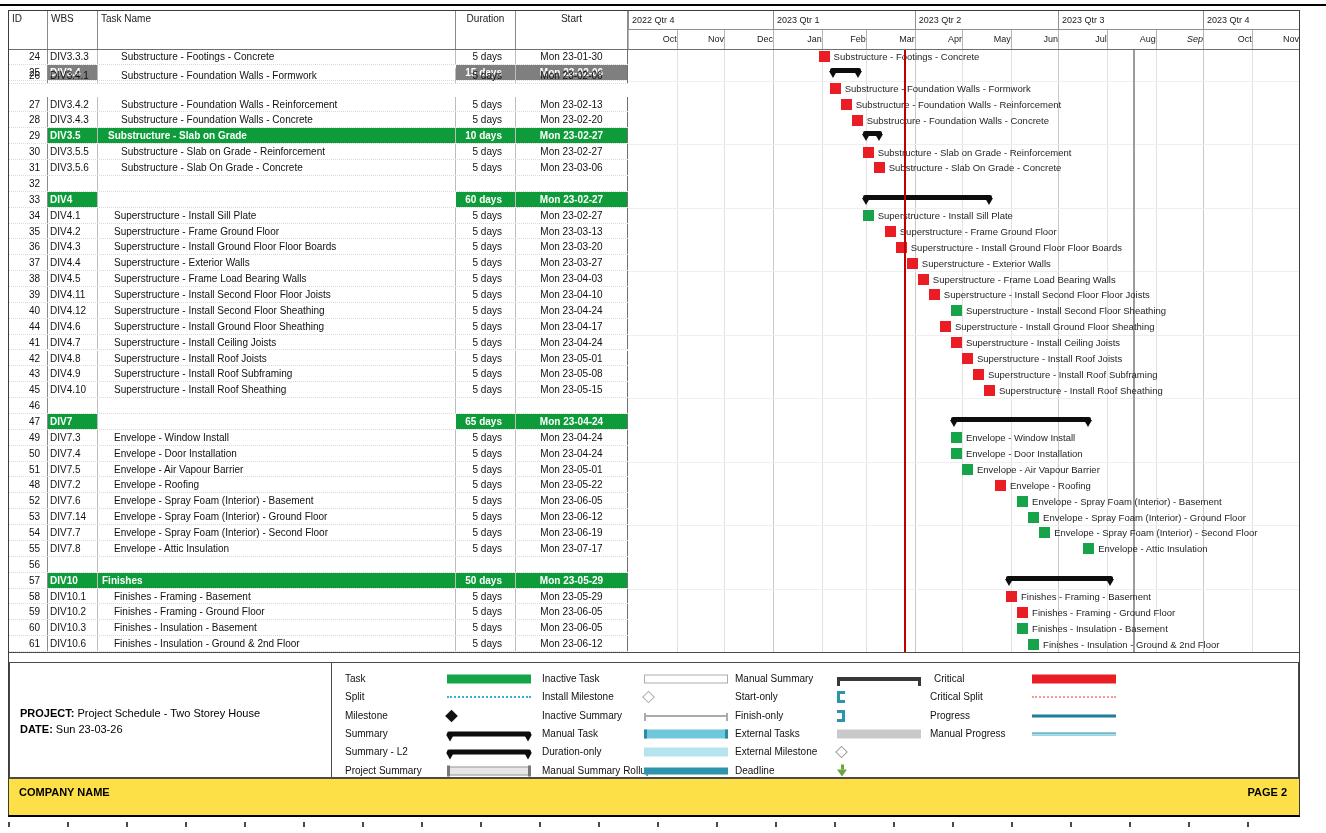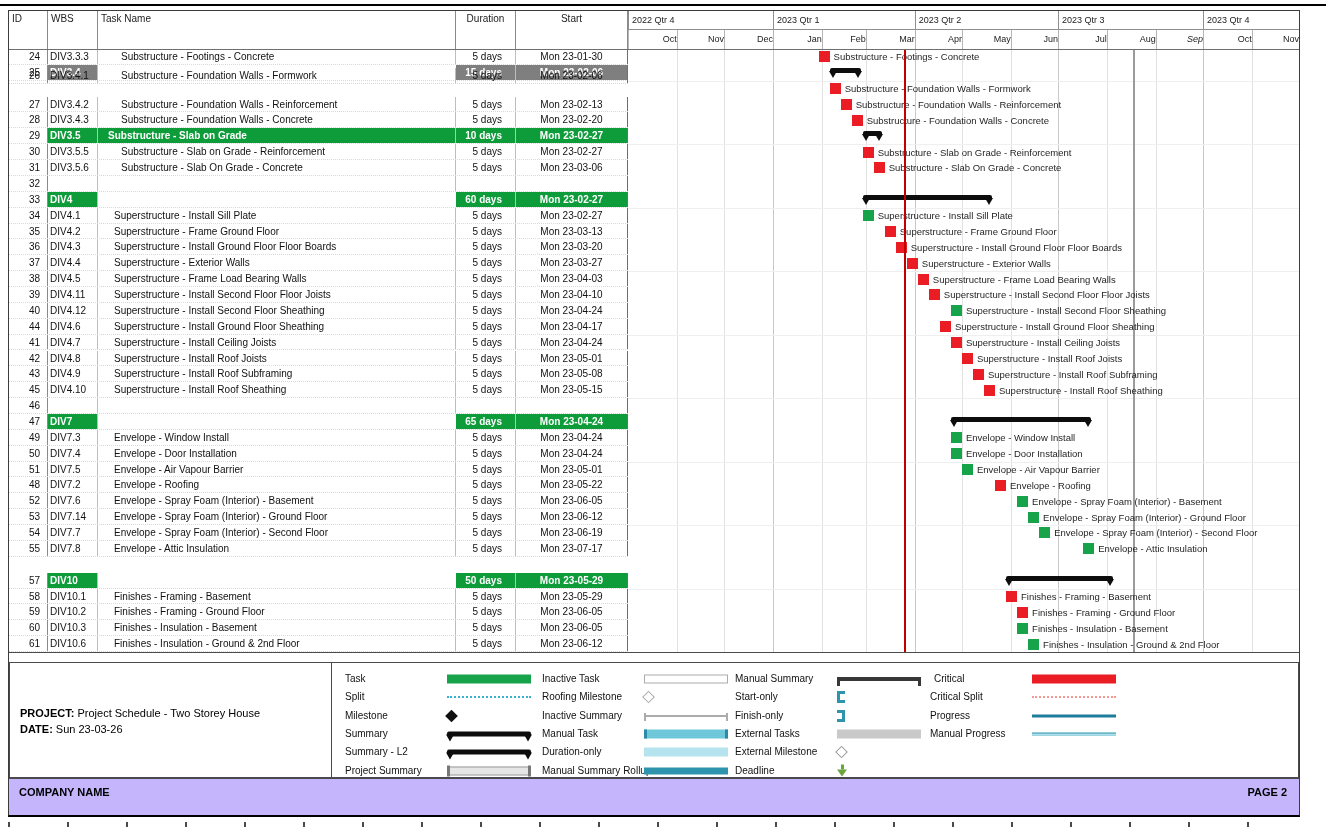--- a/index.html
+++ b/index.html
@@ -91,21 +91,21 @@
     border-top:3px solid var(--teal,#2e93ad);border-bottom:3px solid var(--teal,#2e93ad);}
   .sw-external-tasks{height:9px;background:#c9c9c9;}
   .sw-external-milestone{width:9px;height:9px;background:#fff;border:1px solid #9a9a9a;transform:translateY(-50%) rotate(45deg);}
   .sw-deadline{width:12px;height:13px;}
   .sw-deadline::before{content:"";position:absolute;left:4px;top:0;width:3px;height:5px;background:var(--deadline,#6aa63c);}
   .sw-deadline::after{content:"";position:absolute;left:0;top:5px;width:0;height:0;
     border-left:5.5px solid transparent;border-right:5.5px solid transparent;border-top:7px solid var(--deadline,#6aa63c);}
   .sw-progress{height:3px;background:#1c7d9c;}
   .sw-manual-progress{height:3px;background:var(--teal,#2e93ad);border-bottom:2px solid #a9dfe9;}
   .companybox{position:absolute;left:0;top:767px;width:1290px;height:37px;box-sizing:border-box;
-    border-top:1px solid #4a4a4a;background:#c4b5fd;}
+    border-top:1px solid #4a4a4a;background:#fde047;}
   .company{position:absolute;left:10px;top:7px;font-size:11px;font-weight:bold;color:#000;}
   .pageno{position:absolute;right:12px;top:7px;font-size:11px;font-weight:bold;color:#000;}
 </style>
 </head>
 <body>
 
 <div id="stage">
   <div class="topline"></div>
   <div class="bottomticks"></div>
 
@@ -355,23 +355,31 @@
           <div class="tc tc3">5 days</div>
           <div class="tc tc4">Mon 23-06-19</div>
         </div>
         <div class="trow t2" style="top: 491.921px; height: 15.8684px;">
           <div class="tc tc0">55</div>
           <div class="tc tc1">DIV7.8</div>
           <div class="tc tc2">Envelope - Attic Insulation</div>
           <div class="tc tc3">5 days</div>
           <div class="tc tc4">Mon 23-07-17</div>
         </div>
+        <div class="trow empty" style="top: 507.789px; height: 15.8684px;">
+          <div class="tc tc0">56</div>
+          <div class="tc tc1"></div>
+          <div class="tc tc2"></div>
+          <div class="tc tc3"></div>
+          <div class="tc tc4"></div>
+        </div>
         <div class="trow sg1" style="top: 523.658px; height: 15.8684px;">
           <div class="tc tc0">57</div>
           <div class="tc tc1">DIV10</div>
+          <div class="tc tc2">Finishes</div>
           <div class="tc tc3">50 days</div>
           <div class="tc tc4">Mon 23-05-29</div>
         </div>
         <div class="trow t2" style="top: 539.526px; height: 15.8684px;">
           <div class="tc tc0">58</div>
           <div class="tc tc1">DIV10.1</div>
           <div class="tc tc2">Finishes - Framing - Basement</div>
           <div class="tc tc3">5 days</div>
           <div class="tc tc4">Mon 23-05-29</div>
         </div>
@@ -524,21 +532,21 @@
             <div class="sw sw-summary"></div>
           </div>
           <div class="lglabel" style="left: 335px; top: 101.5px;">Project Summary</div>
           <div class="lgswatch" style="left: 437px; top: 98.5px;">
             <div class="sw sw-project-summary"></div>
           </div>
           <div class="lglabel" style="left: 532px; top: 10px;">Inactive Task</div>
           <div class="lgswatch" style="left: 634px; top: 7px;">
             <div class="sw sw-inactive-task"></div>
           </div>
-          <div class="lglabel" style="left: 532px; top: 28.3px;">Roofing Milestone</div>
+          <div class="lglabel" style="left: 532px; top: 28.3px;">Install Milestone</div>
           <div class="lgswatch" style="left: 634px; top: 25.3px;">
             <div class="sw sw-inactive-milestone"></div>
           </div>
           <div class="lglabel" style="left: 532px; top: 46.6px;">Inactive Summary</div>
           <div class="lgswatch" style="left: 634px; top: 43.6px;">
             <div class="sw sw-inactive-summary"></div>
           </div>
           <div class="lglabel" style="left: 532px; top: 64.9px;">Manual Task</div>
           <div class="lgswatch" style="left: 634px; top: 61.9px;">
             <div class="sw sw-manual-task"></div>

